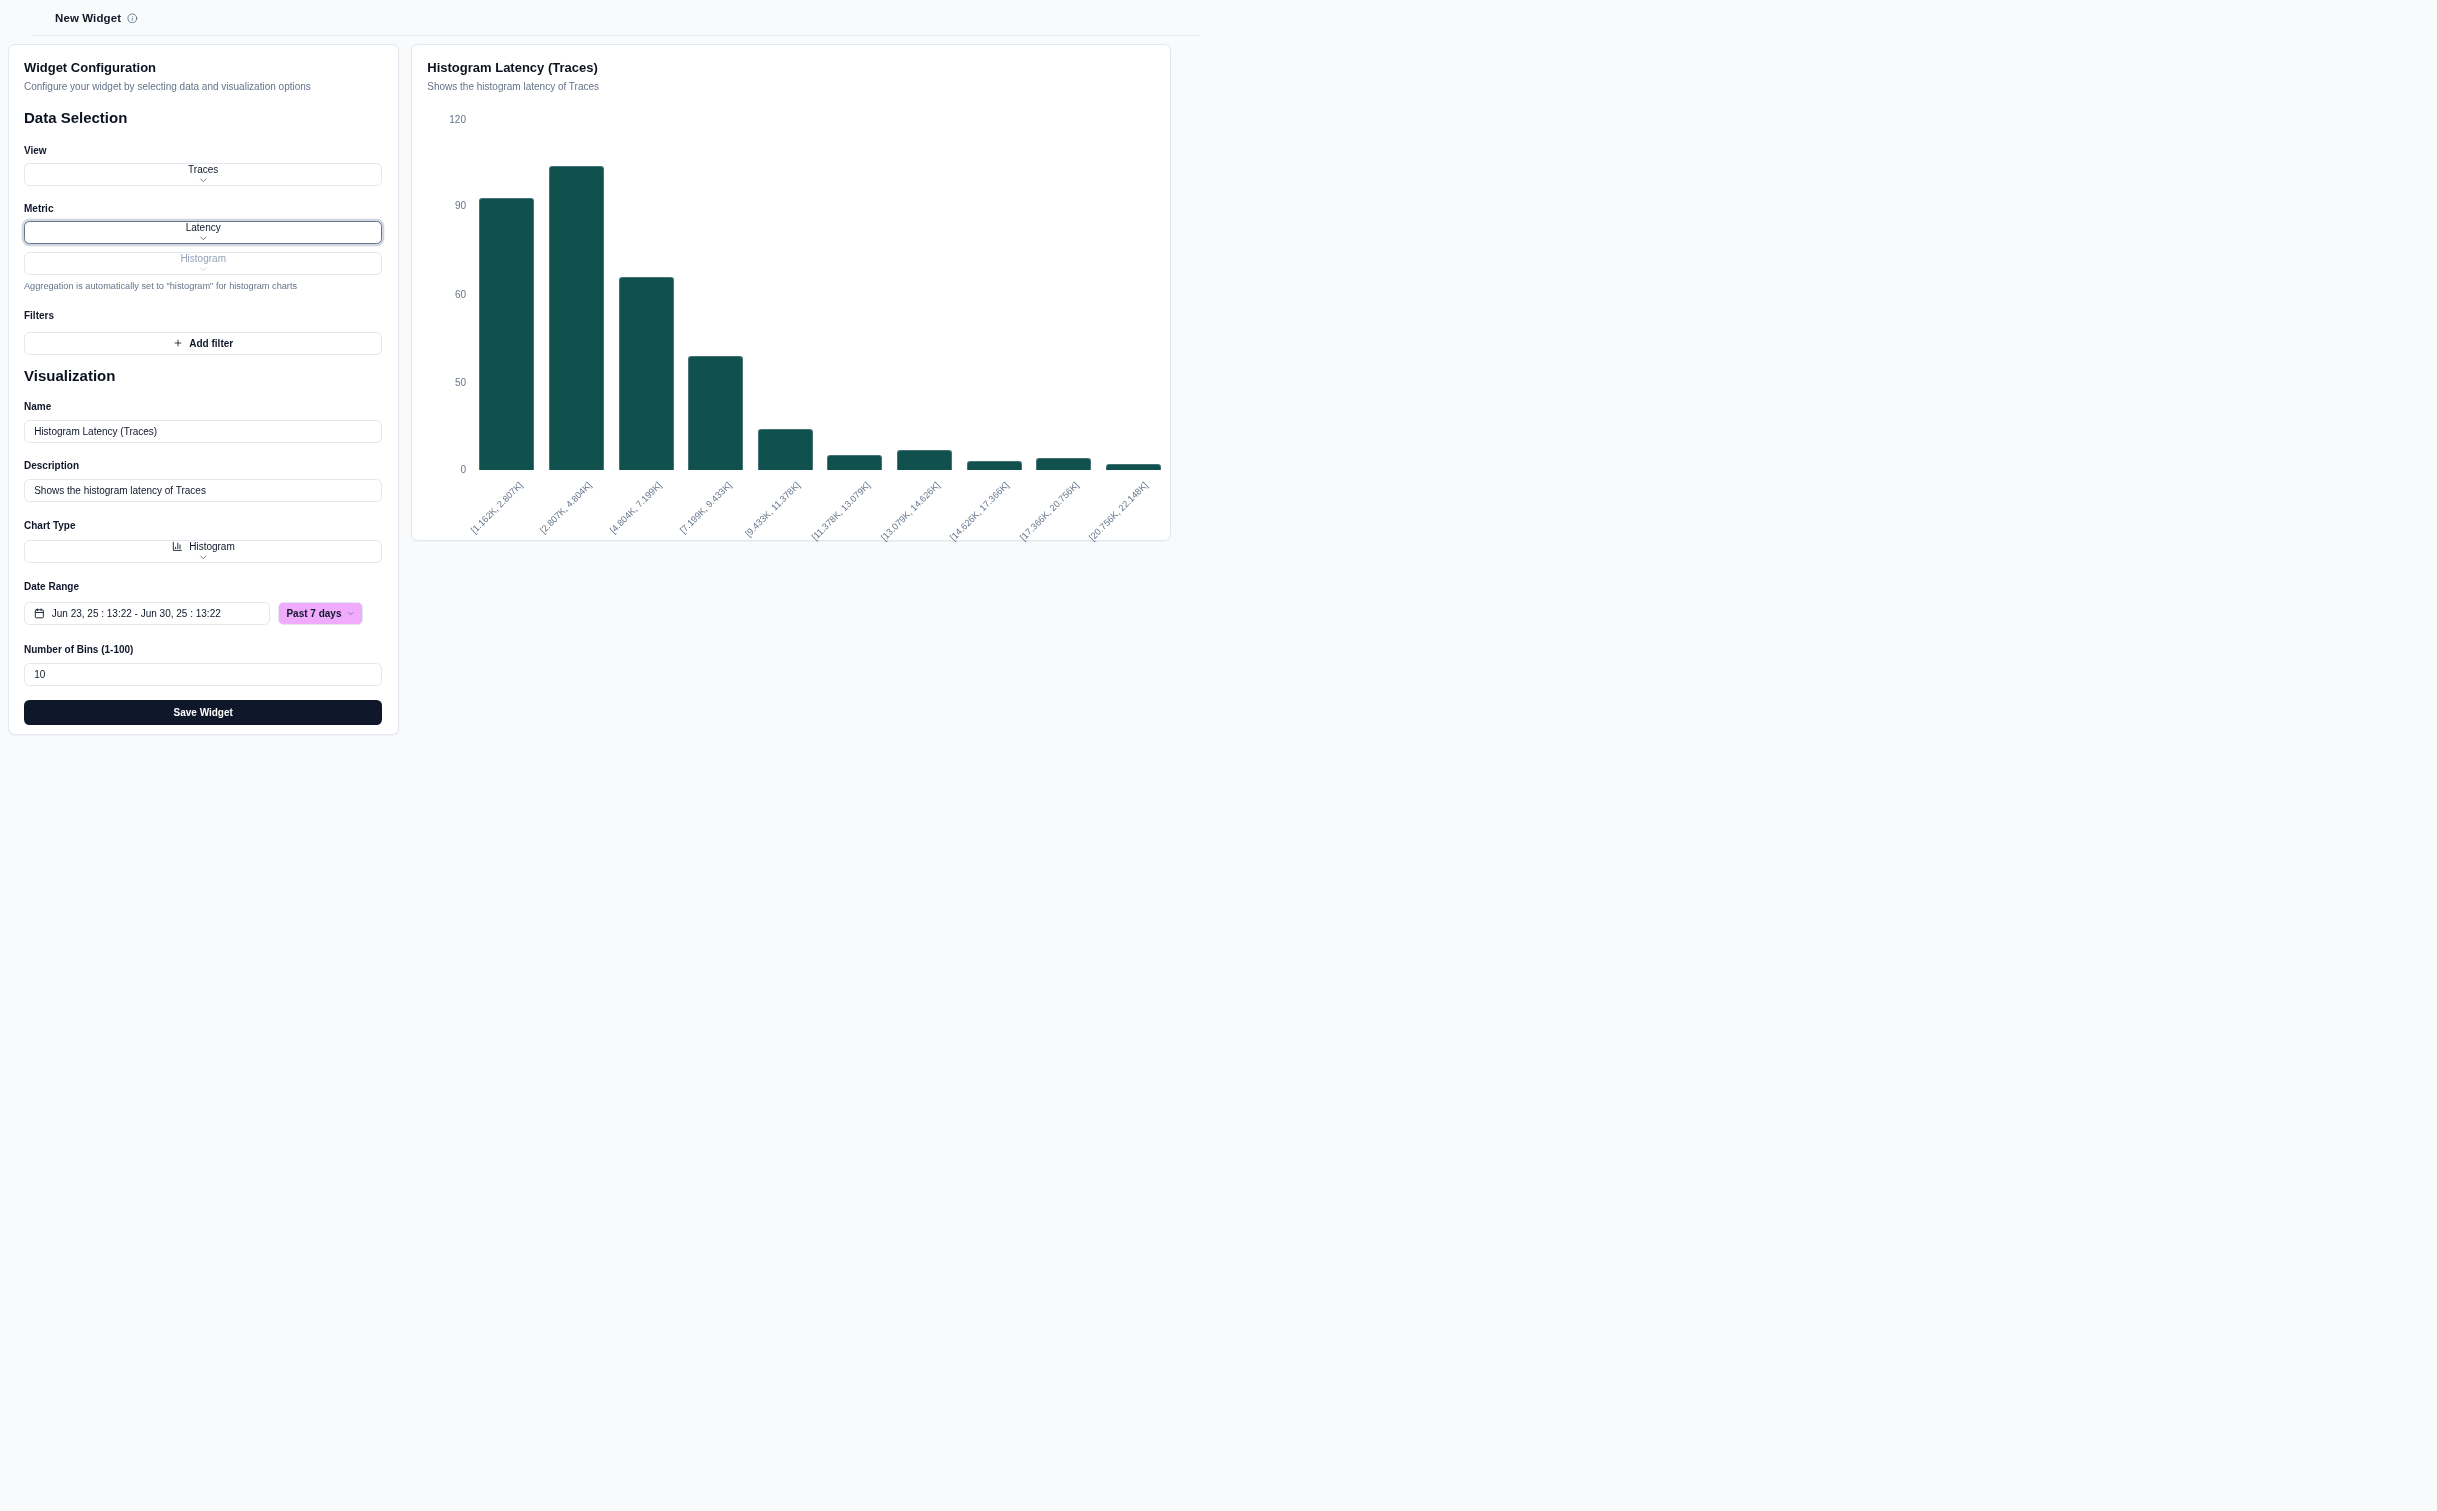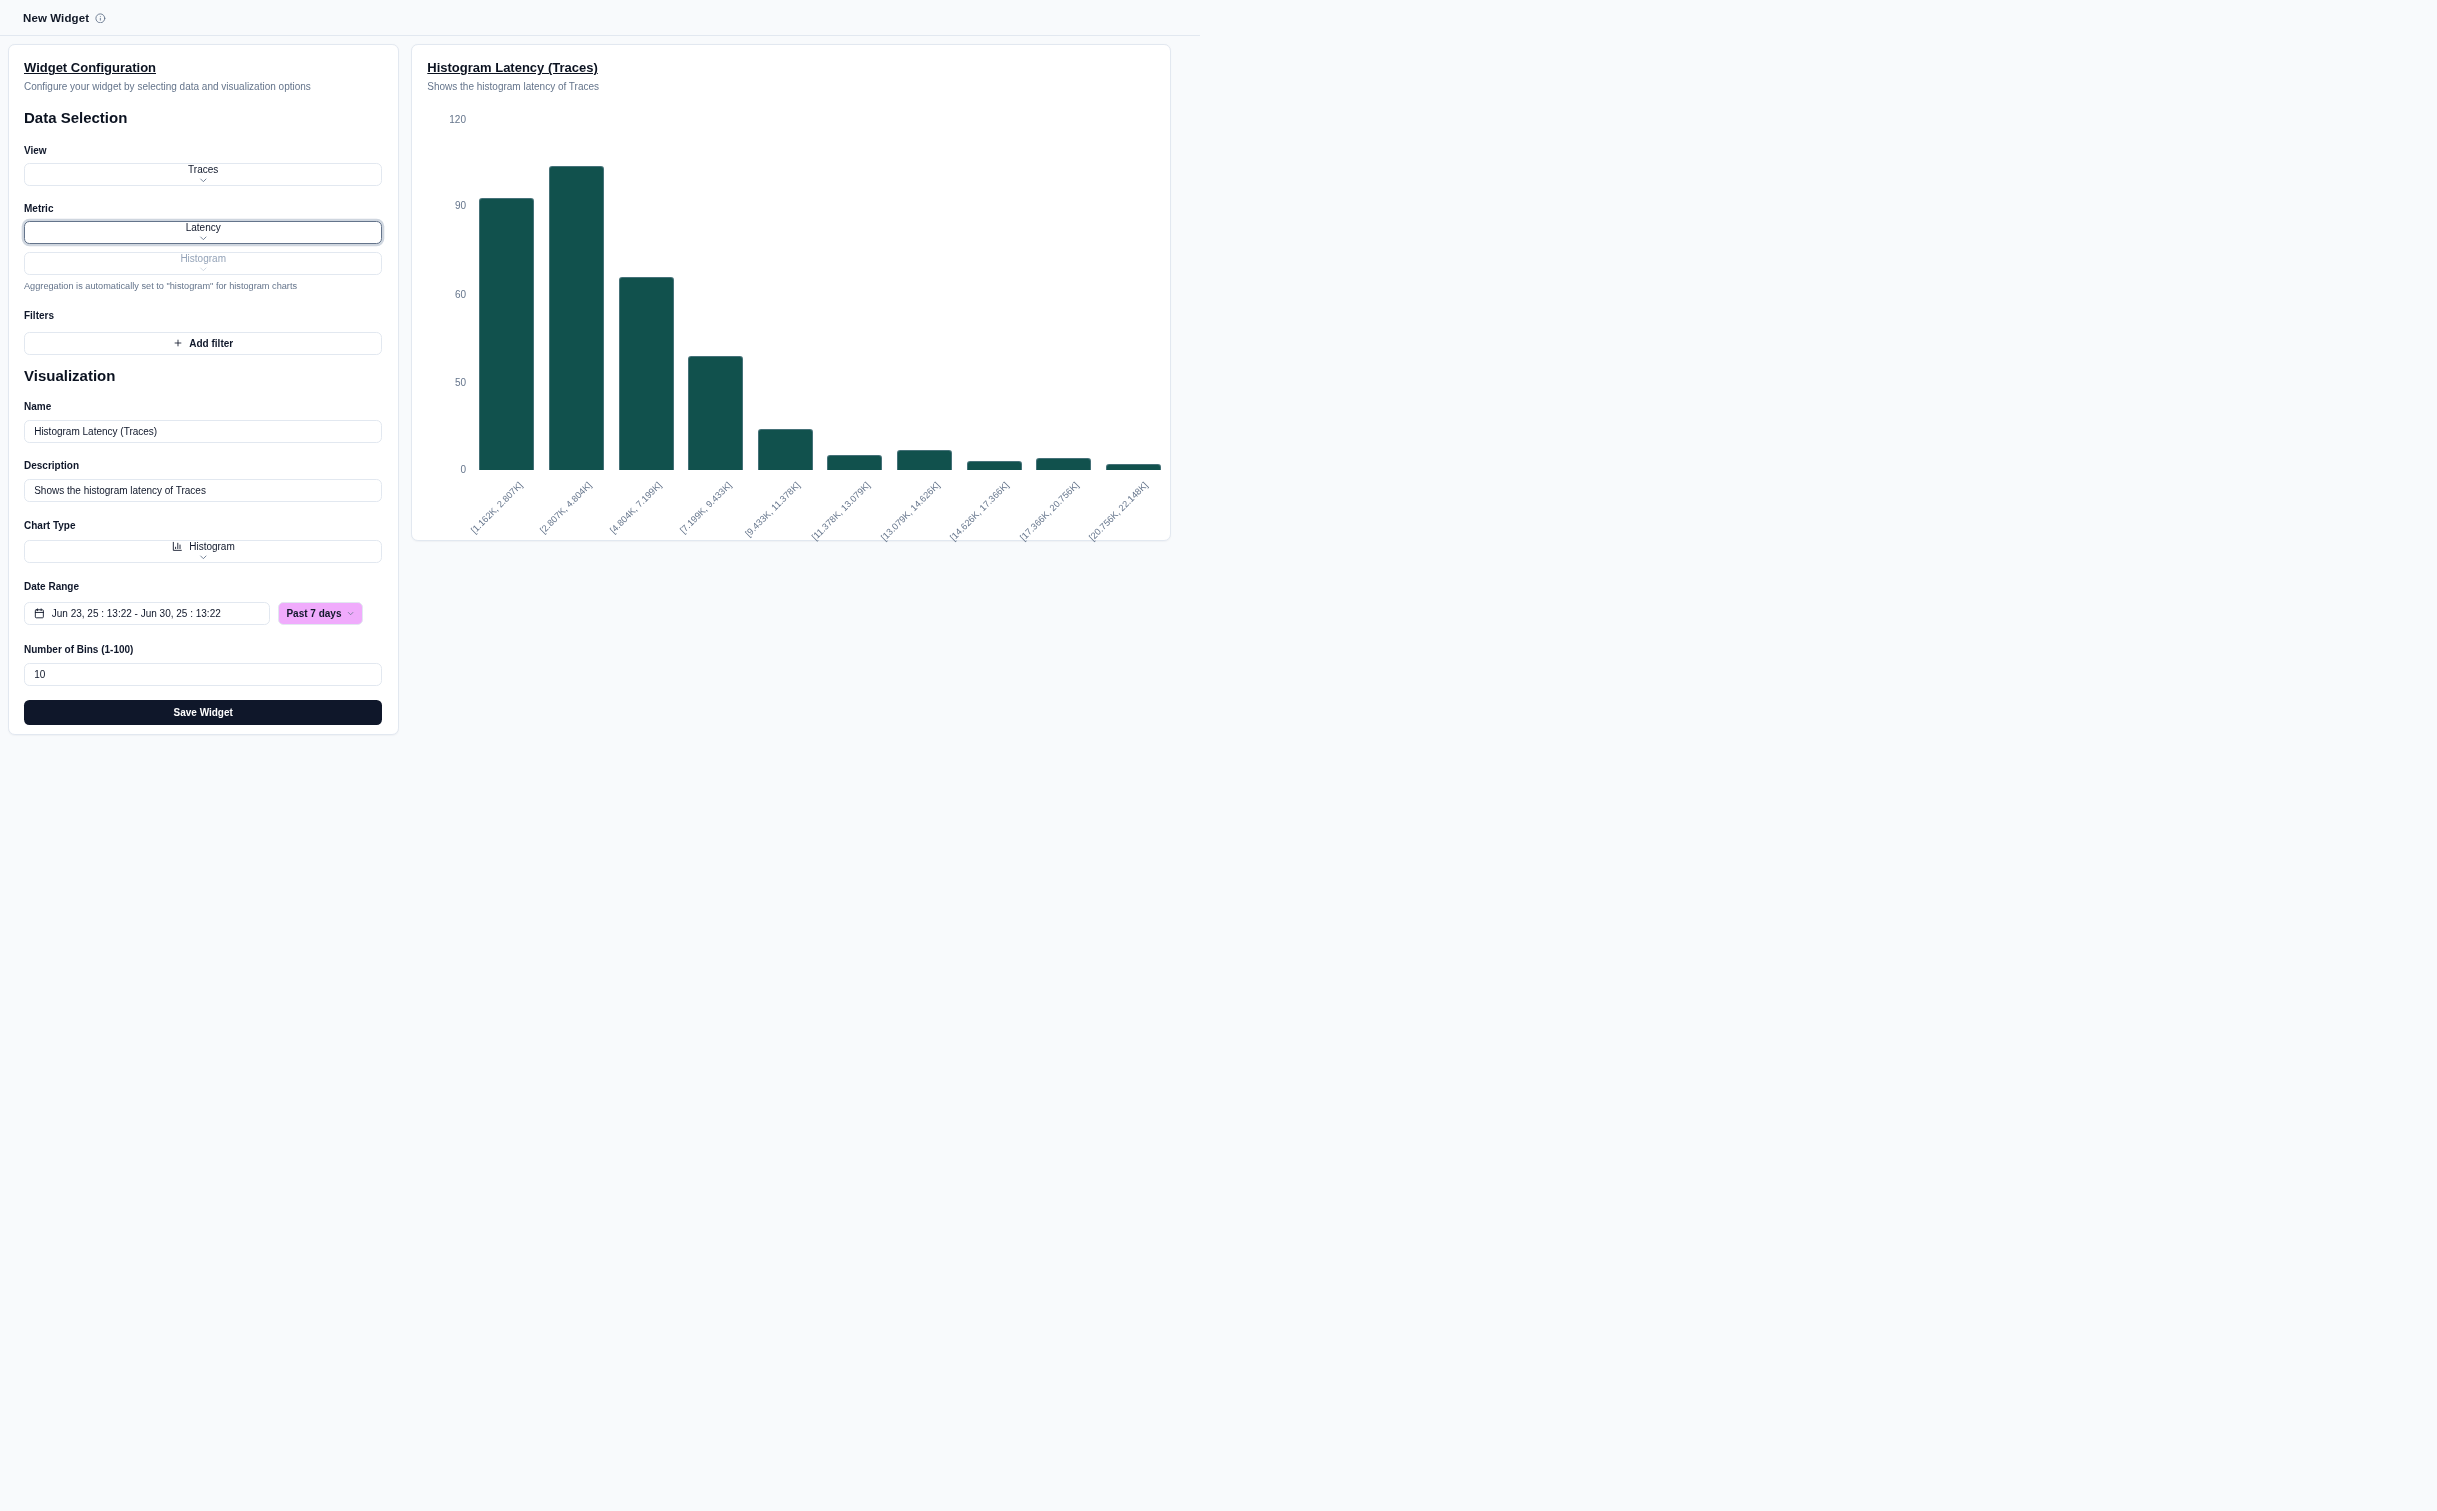--- a/index.html
+++ b/index.html
@@ -2,31 +2,31 @@
 <html style="font-size:12.2px"><head>
 <meta charset="utf-8">
 <style>
   * { margin:0; padding:0; box-sizing:border-box; }
   html,body { background:#f8fafc; }
   body { width:1200px; height:744px; font-family:"Liberation Sans",sans-serif; color:#0f172a; overflow:hidden; }
   .page { position:relative; width:1200px; height:744px; }
 
   
   .topbar { height:36px; display:flex; align-items:center; gap:6.1px; padding:0 23px;
-            background:#f8fafc; border-bottom:0.8px solid #e2e8f0; }
+            background:#f8fafc; border-bottom:0.8px solid #e2e8f0;margin-left:32px; }
   .topbar h1 { font-size:11.5px; font-weight:700; color:#111827; letter-spacing:0.1px; }
   .info-ic { display:inline-flex; color:#64748b; margin-top:0.8px; }
 
   
   .card { position:absolute; background:#fff; border:0.8px solid #e2e8f0; border-radius:6.9px;
           box-shadow:0 0.8px 1.5px rgba(15,23,42,.04); }
   .card-config { left:7.7px; top:44px; width:391px; height:691px; padding:15.3px; }
   .card-chart  { left:411px; top:44px; width:760px; height:497px; padding:15.3px; }
 
-  .card-title { font-size:13px; font-weight:700; color:#0b1220; line-height:15.3px;text-decoration:underline; }
+  .card-title { font-size:13px; font-weight:700; color:#0b1220; line-height:15.3px; }
   .card-sub   { font-size:10px; color:#64748b; line-height:13.8px; margin-top:4.6px; }
   .sect-h { font-size:15px; font-weight:700; color:#0b1220; line-height:13.8px; margin-top:17px; }
 
   .f-label { font-size:10px; font-weight:600; color:#0f172a; line-height:12.2px; }
   .mt26{margin-top:20px}.mt24{margin-top:18.4px}.mt22{margin-top:17px}.mt18{margin-top:13.8px}
 
   .selectbox, .textinput, .btn-outline {
     margin-top:6.1px; height:23px; width:100%; border:0.8px solid #e2e8f0; border-radius:5.4px;
     background:#fff; display:flex; align-items:center; padding:0 9.2px; font-size:10px; color:#0f172a;
   }

